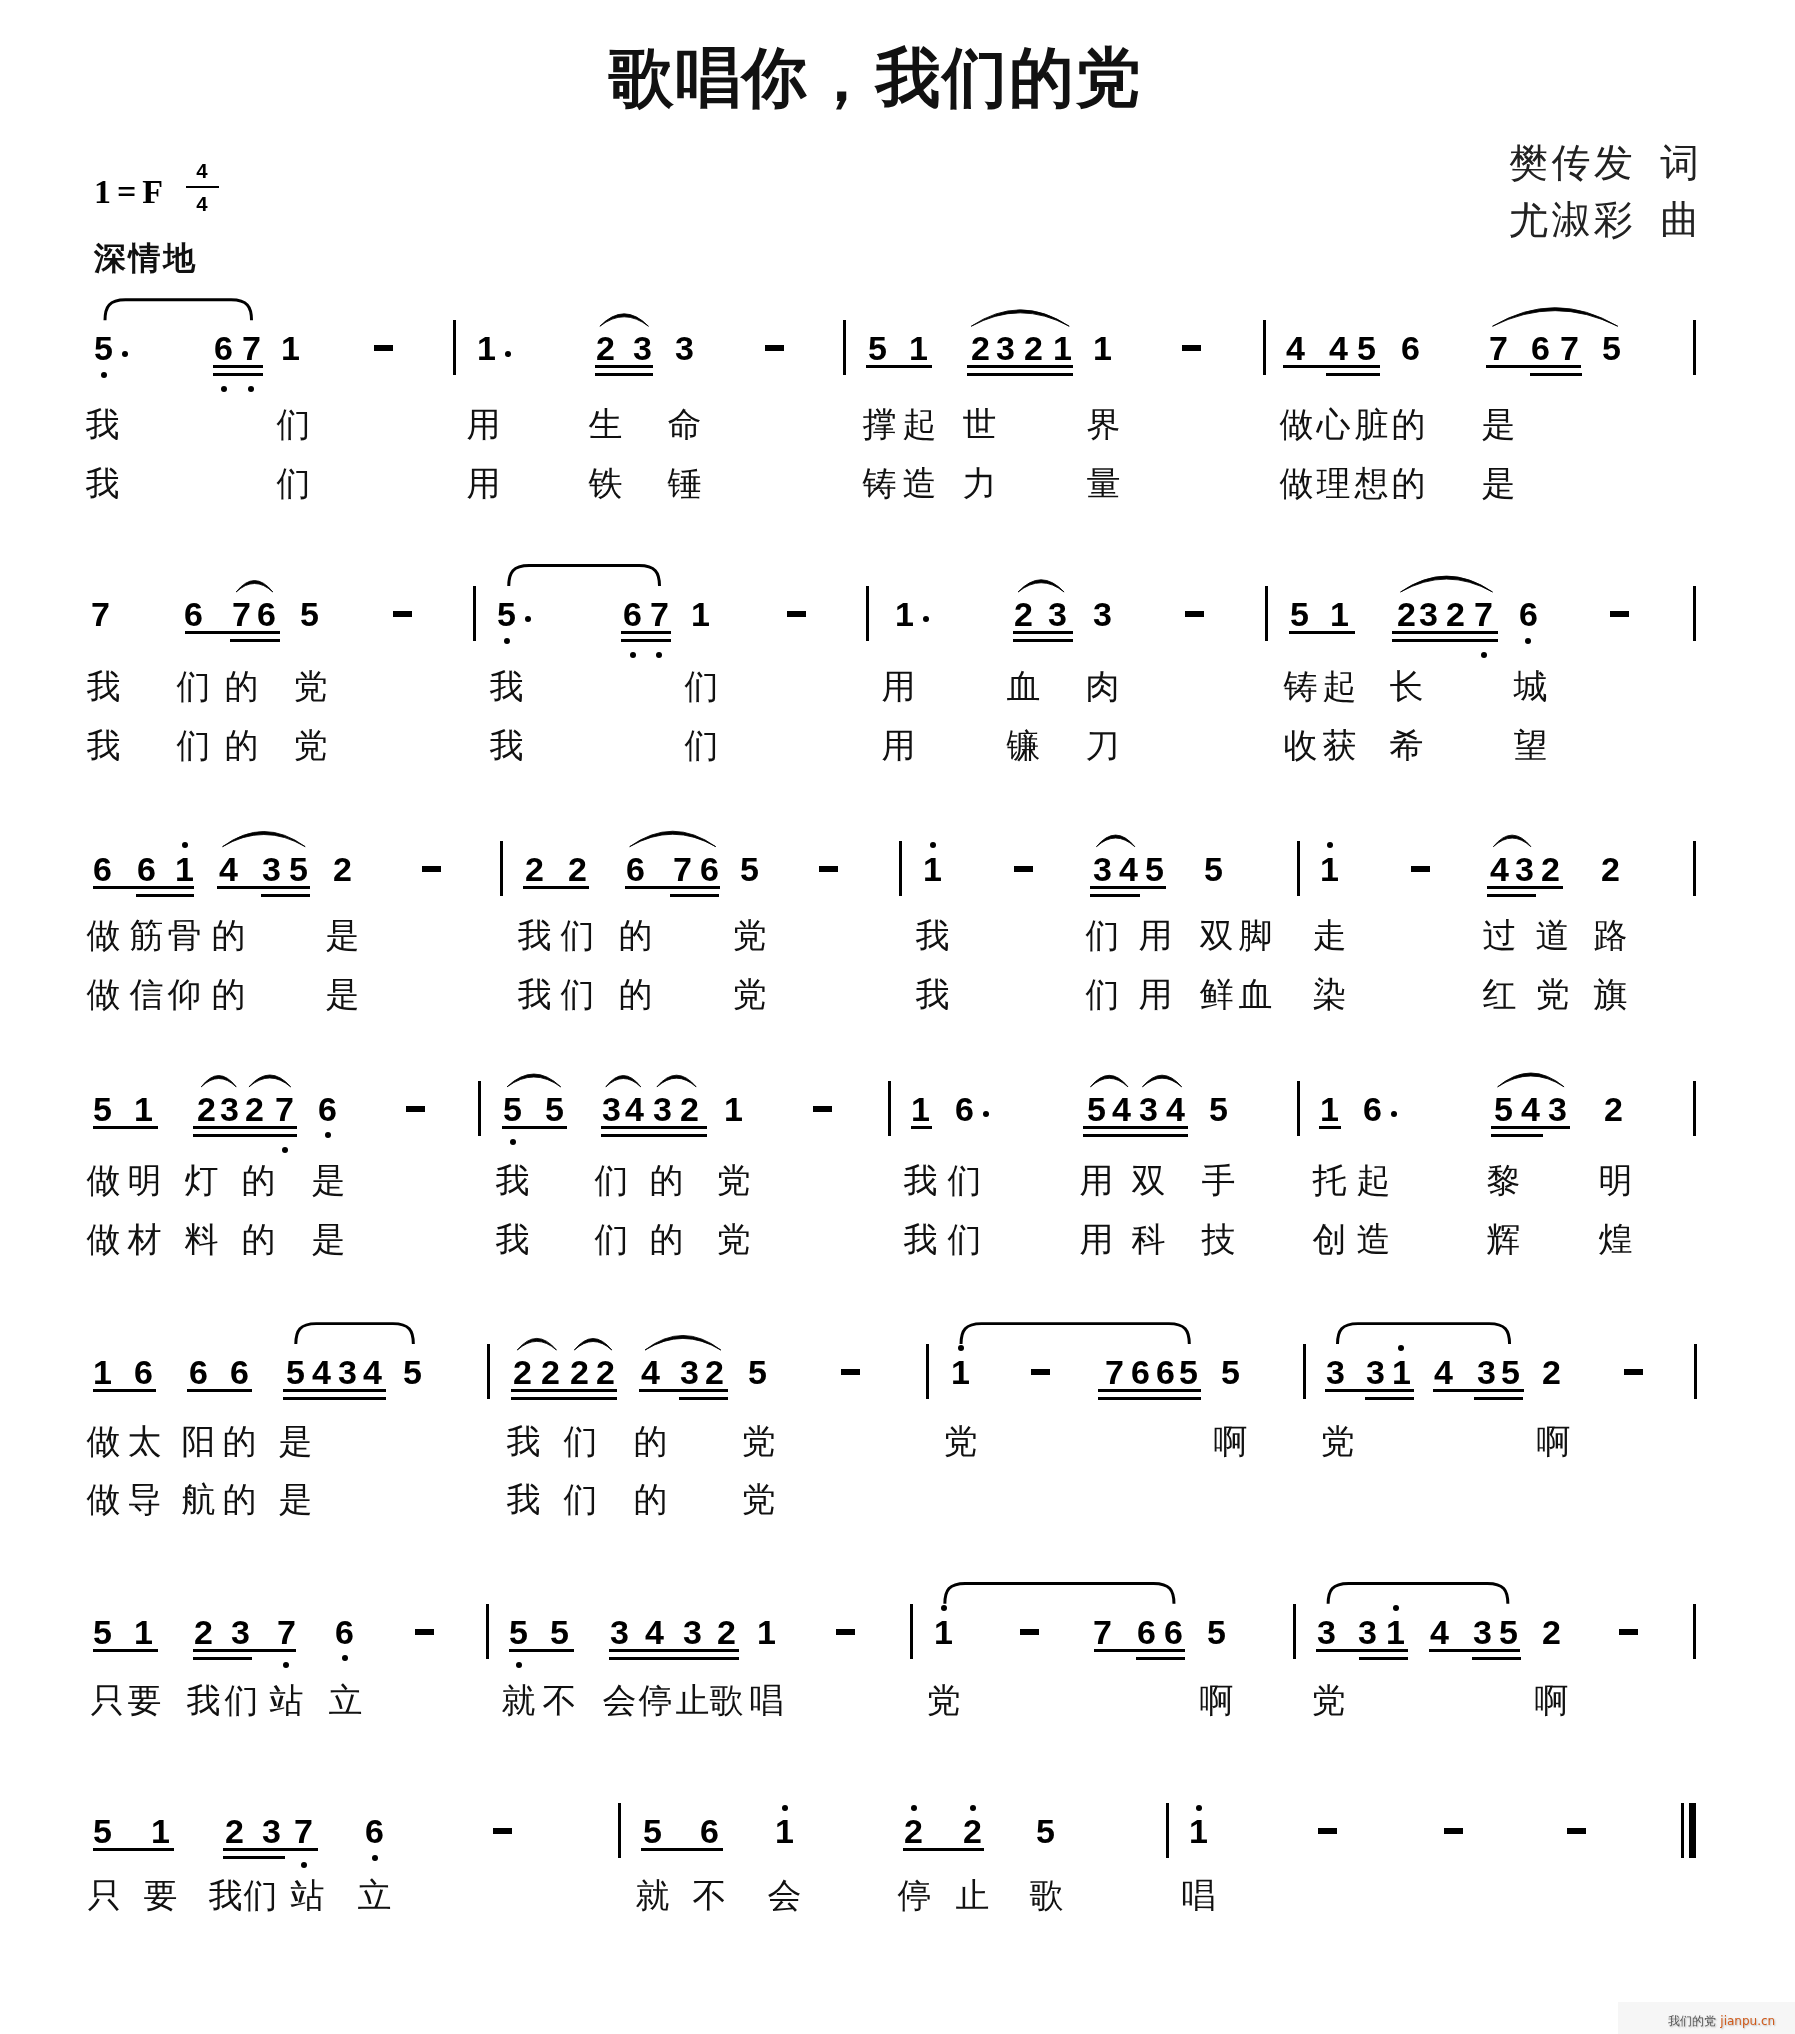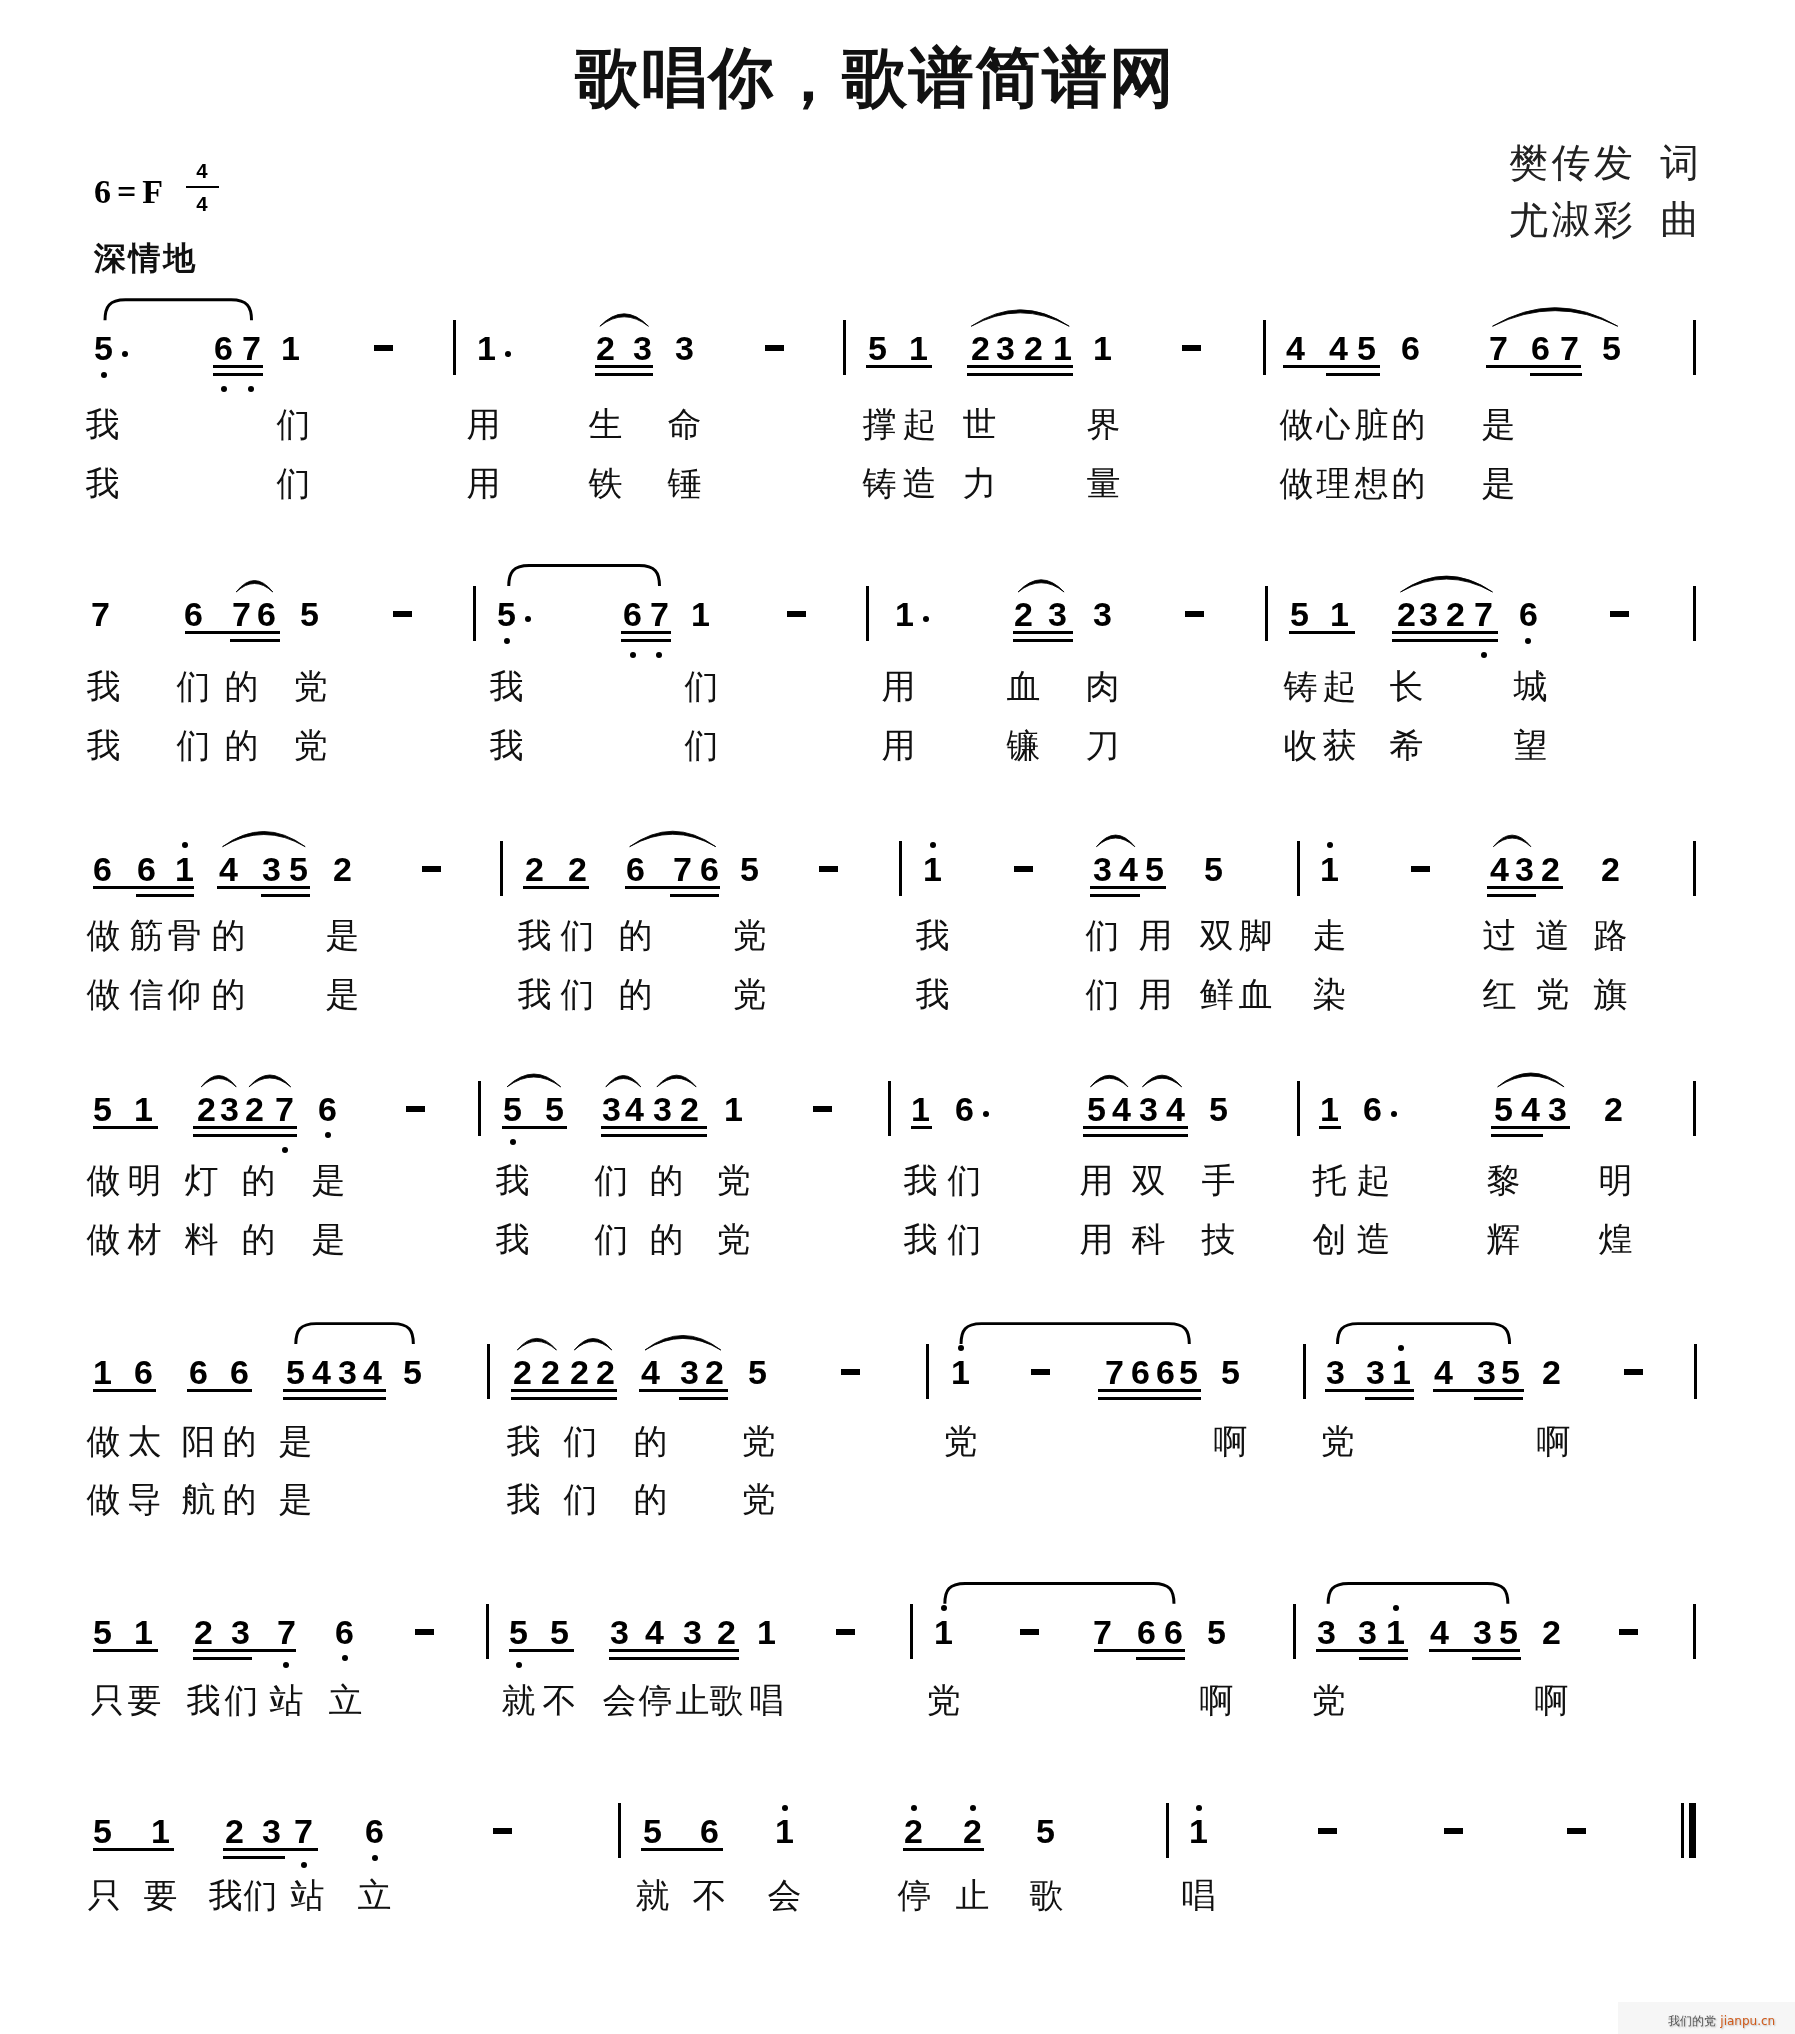--- a/index.html
+++ b/index.html
@@ -71,23 +71,23 @@
     white-space: nowrap; text-shadow: 0.9px 0.9px 1.7px #bbb;
   }
   .watermark .site { color: #555555; }
   .watermark .domain { color: #d05a1a; margin-left: 4.3px; }
 </style>
 </head>
 <body>
 
 <div id="page">
 
-  <div class="title">歌唱你，歌谱简谱网</div>
-
-  <div class="key">6=F</div>
+  <div class="title">歌唱你，我们的党</div>
+
+  <div class="key">1=F</div>
   <div class="timesig">
     <div class="num">4</div>
     <div class="frac-line"></div>
     <div class="den">4</div>
   </div>
   <div class="tempo">深情地</div>
 
   <div class="credit credit-1">
     <span class="name">樊传发</span>
     <span class="role">词</span>

